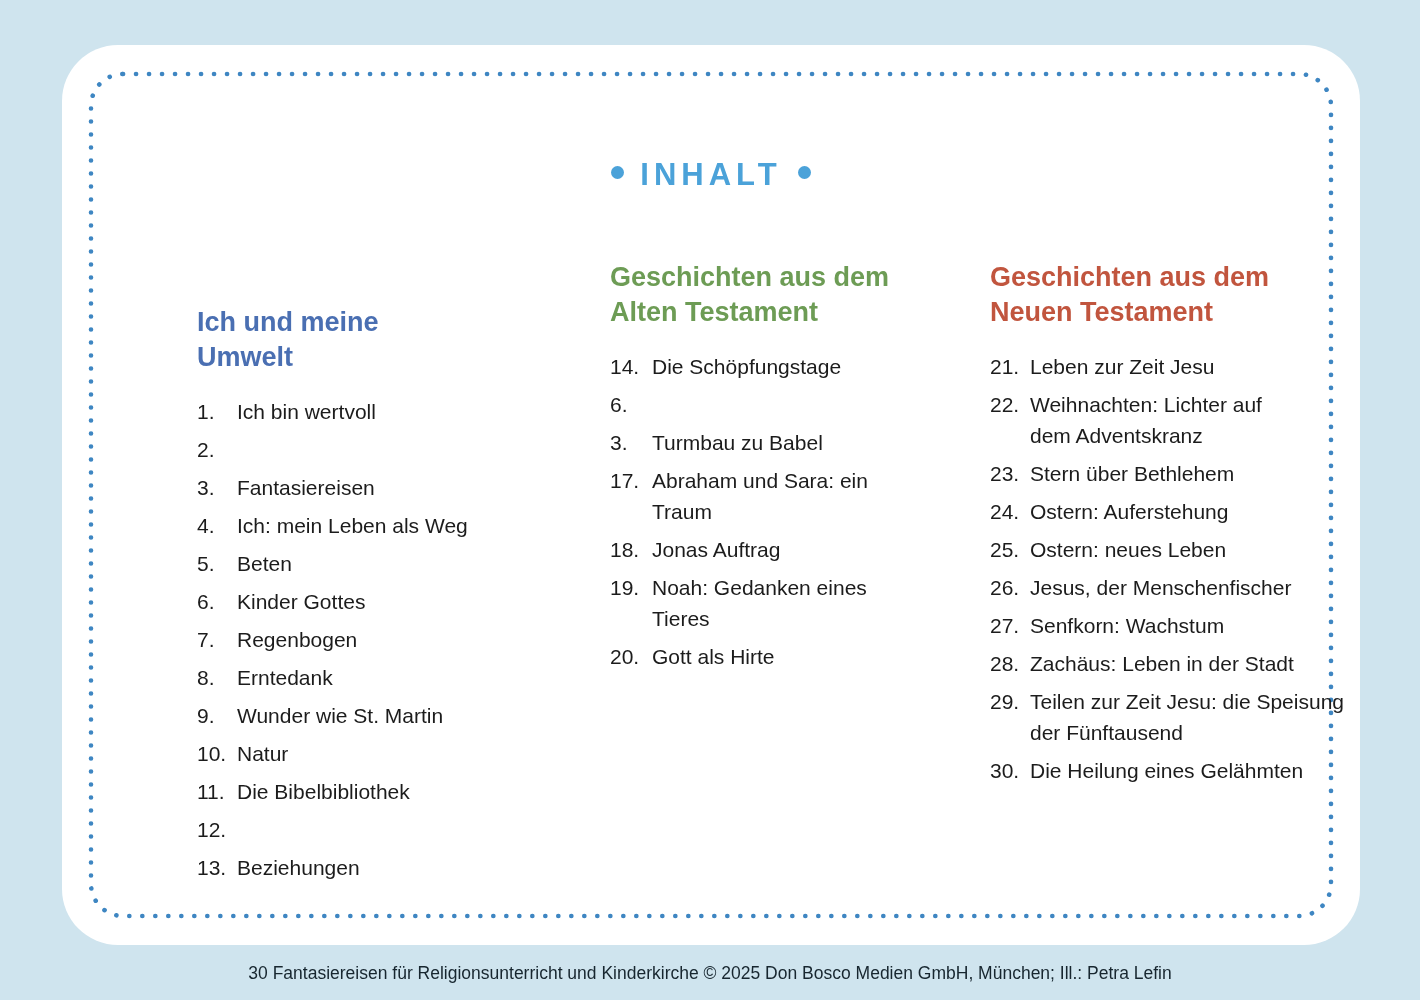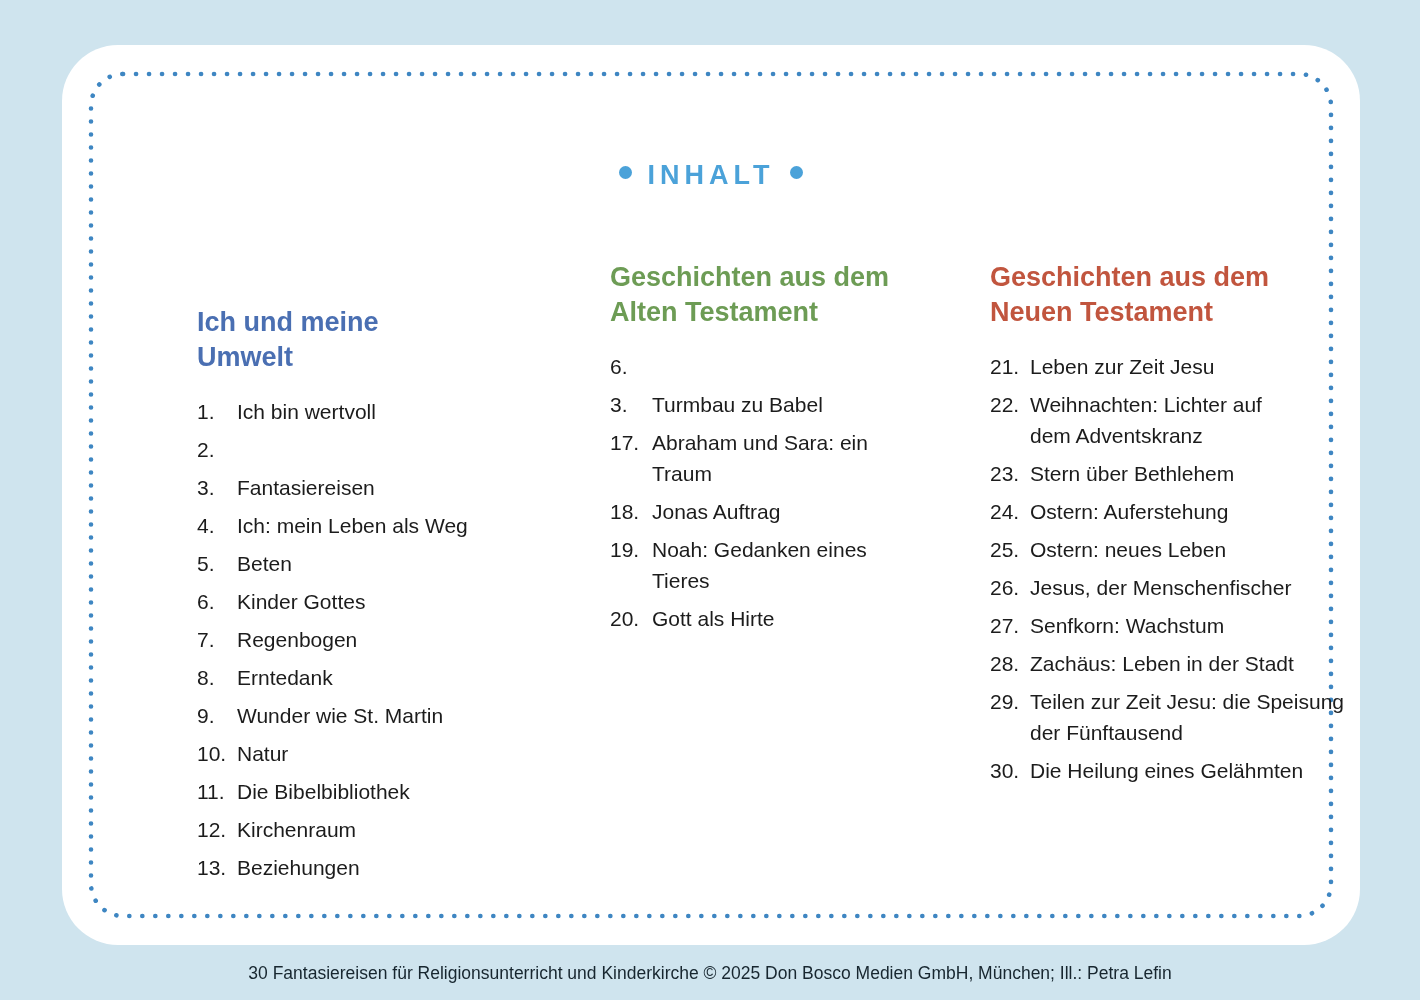--- a/index.html
+++ b/index.html
@@ -17,21 +17,21 @@
   .card{
     position:absolute; left:62px; top:45px; width:1298px; height:900px;
     background:var(--card); border-radius:56px;
   }
   .dotted-border{position:absolute; inset:0; width:100%; height:100%; display:block;}
   .title-row{
     position:absolute; top:106px; left:0; width:100%;
     text-align:center; height:46px; line-height:46px;
   }
   .title-text{
-    color:var(--title); font-size:27px; font-weight:700;
+    color:var(--title); font-size:31px; font-weight:700;
     letter-spacing:5px; vertical-align:middle;
   }
   .title-dot{
     display:inline-block; width:13px; height:13px; border-radius:50%;
     background:var(--title); vertical-align:middle; margin:0 16px 4px 16px;
   }
   .col{position:absolute; top:215px;}
   .col-1{left:135px; width:350px;margin-top:45px;}
   .col-2{left:548px; width:312px;}
   .col-3{left:928px; width:404px;}
@@ -109,34 +109,37 @@
       <div class="toc-item">
         <span class="num">10.</span>
         <span class="txt">Natur</span>
       </div>
       <div class="toc-item">
         <span class="num">11.</span>
         <span class="txt">Die Bibelbibliothek</span>
       </div>
       <div class="toc-item">
         <span class="num">12.</span>
-        <span class="txt">Kirchenraum</span>
       </div>
       <div class="toc-item">
         <span class="num">13.</span>
         <span class="txt">Beziehungen</span>
       </div>
     </div>
   </div>
 
   <div class="col col-2">
     <h2 class="sec-heading">Geschichten aus dem
 Alten Testament</h2>
     <div class="toc-list">
       <div class="toc-item">
+        <span class="num">14.</span>
+        <span class="txt">Die Schöpfungstage</span>
+      </div>
+      <div class="toc-item">
         <span class="num">6.</span>
       </div>
       <div class="toc-item">
         <span class="num">3.</span>
         <span class="txt">Turmbau zu Babel</span>
       </div>
       <div class="toc-item">
         <span class="num">17.</span>
         <span class="txt">Abraham und Sara: ein
 Traum</span>

